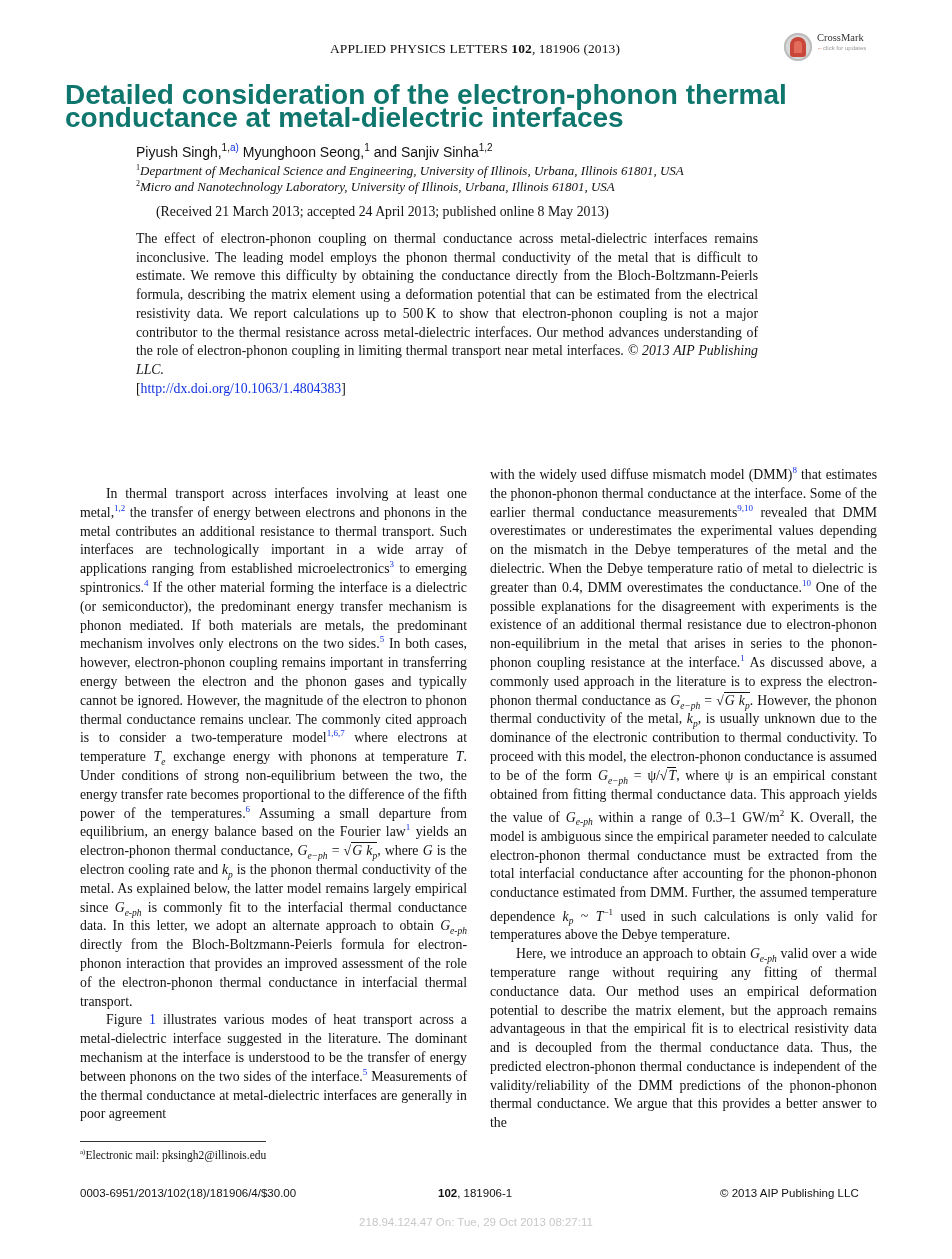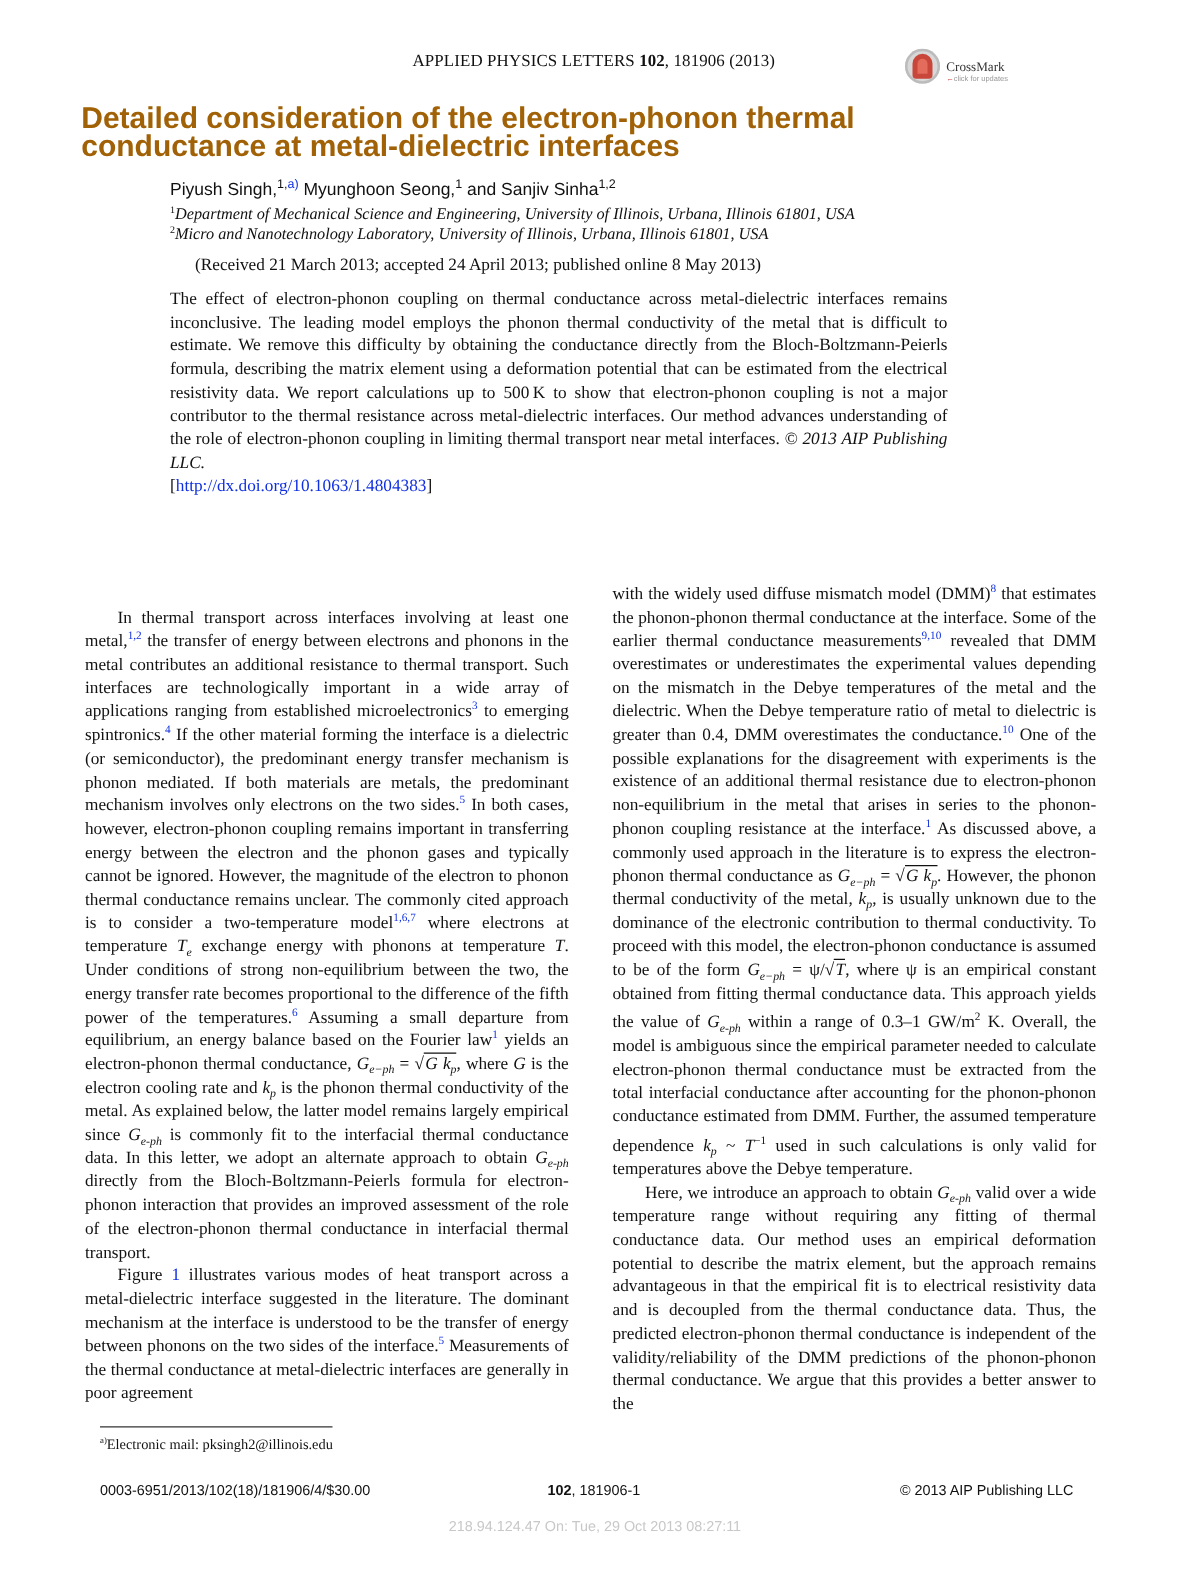--- a/index.html
+++ b/index.html
@@ -1,38 +1,38 @@
 <!DOCTYPE html>
 <html><head>
 <meta charset="utf-8">
 <style>
   html, body { margin:0; padding:0; background:#ffffff; }
   body { width:952px; height:1259px; position:relative; overflow:hidden; color:#111; font-family:"Liberation Serif", serif; }
   .abs { position:absolute; }
   .journal-header { left:330px; top:41px; font-size:13.5px; letter-spacing:0.1px; }
   .journal-header b { font-weight:bold; }
-  .crossmark { left:724px; top:33px; width:110px; height:34px; display:flex; align-items:flex-end; cursor:pointer; }
+  .crossmark { left:784px; top:33px; width:110px; height:34px; display:flex; align-items:flex-start; cursor:pointer; }
   .cm-circle { width:28px; height:28px; border-radius:50%; background:#d8d8d8; position:relative; box-shadow:inset 0 0 0 2px #bcbcbc; }
   .cm-inner { position:absolute; left:6px; top:4px; width:16px; height:20px; border-radius:8px 8px 3px 3px; background:#c9463a; }
   .cm-inner:after { content:""; position:absolute; left:4px; top:4px; width:8px; height:12px; background:#e36c5c; border-radius:4px 4px 0 0; }
   .cm-text { margin-left:5px; line-height:1; }
   .cm-title { font-size:10.5px; color:#333; font-family:"Liberation Serif", serif; }
   .cm-sub { font-size:6px; color:#999; font-family:"Liberation Sans", sans-serif; margin-top:1px; }
   .cm-sub .arrow { color:#c9463a; }
-  .title { left:65px; top:83px; width:760px; font-family:"Liberation Sans", sans-serif; font-weight:bold; font-size:24px; line-height:23px; color:#a16207; }
+  .title { left:65px; top:83px; width:760px; font-family:"Liberation Sans", sans-serif; font-weight:bold; font-size:28px; line-height:23px; color:#0f766e; }
   .authors { left:136px; top:142px; font-family:"Liberation Sans", sans-serif; font-size:14px; }
   .authors sup { font-size:10px; }
   .sup-link { color:#1030e0; }
   .affil { left:136px; font-style:italic; font-size:13px; line-height:16px; }
   .affil sup { font-size:8px; font-style:normal; }
   .received { left:136px; top:204px; font-size:13.8px;margin-left:20px; }
   .abstract { left:136px; top:230px; width:622px; font-size:13.8px; line-height:18.7px; text-align:justify; }
   .doi { color:#1030e0; }
   .col { top:456px; width:387px; font-size:13.8px; line-height:18.8px; text-align:justify; hyphens:none;margin-top:29px; }
-  .col-left { left:68px; }
+  .col-left { left:80px; }
   .col-right { left:490px; top:437px; }
   .col p { margin:0; }
   .indent { text-indent:26px; }
   .ref { color:#1030e0; font-size:9px; vertical-align:super; line-height:0; }
   .ital { font-style:italic; }
   .sub { font-size:9.5px; vertical-align:sub; line-height:0; font-style:italic; }
   .footnote-rule { left:80px; top:1141px; width:186px; height:1px; background:#333; }
   .footnote { left:80px; top:1148px; font-size:11.5px; }
   .footnote sup { font-size:7px; }
   .footer { top:1187px; font-family:"Liberation Sans", sans-serif; font-size:11.5px; }

